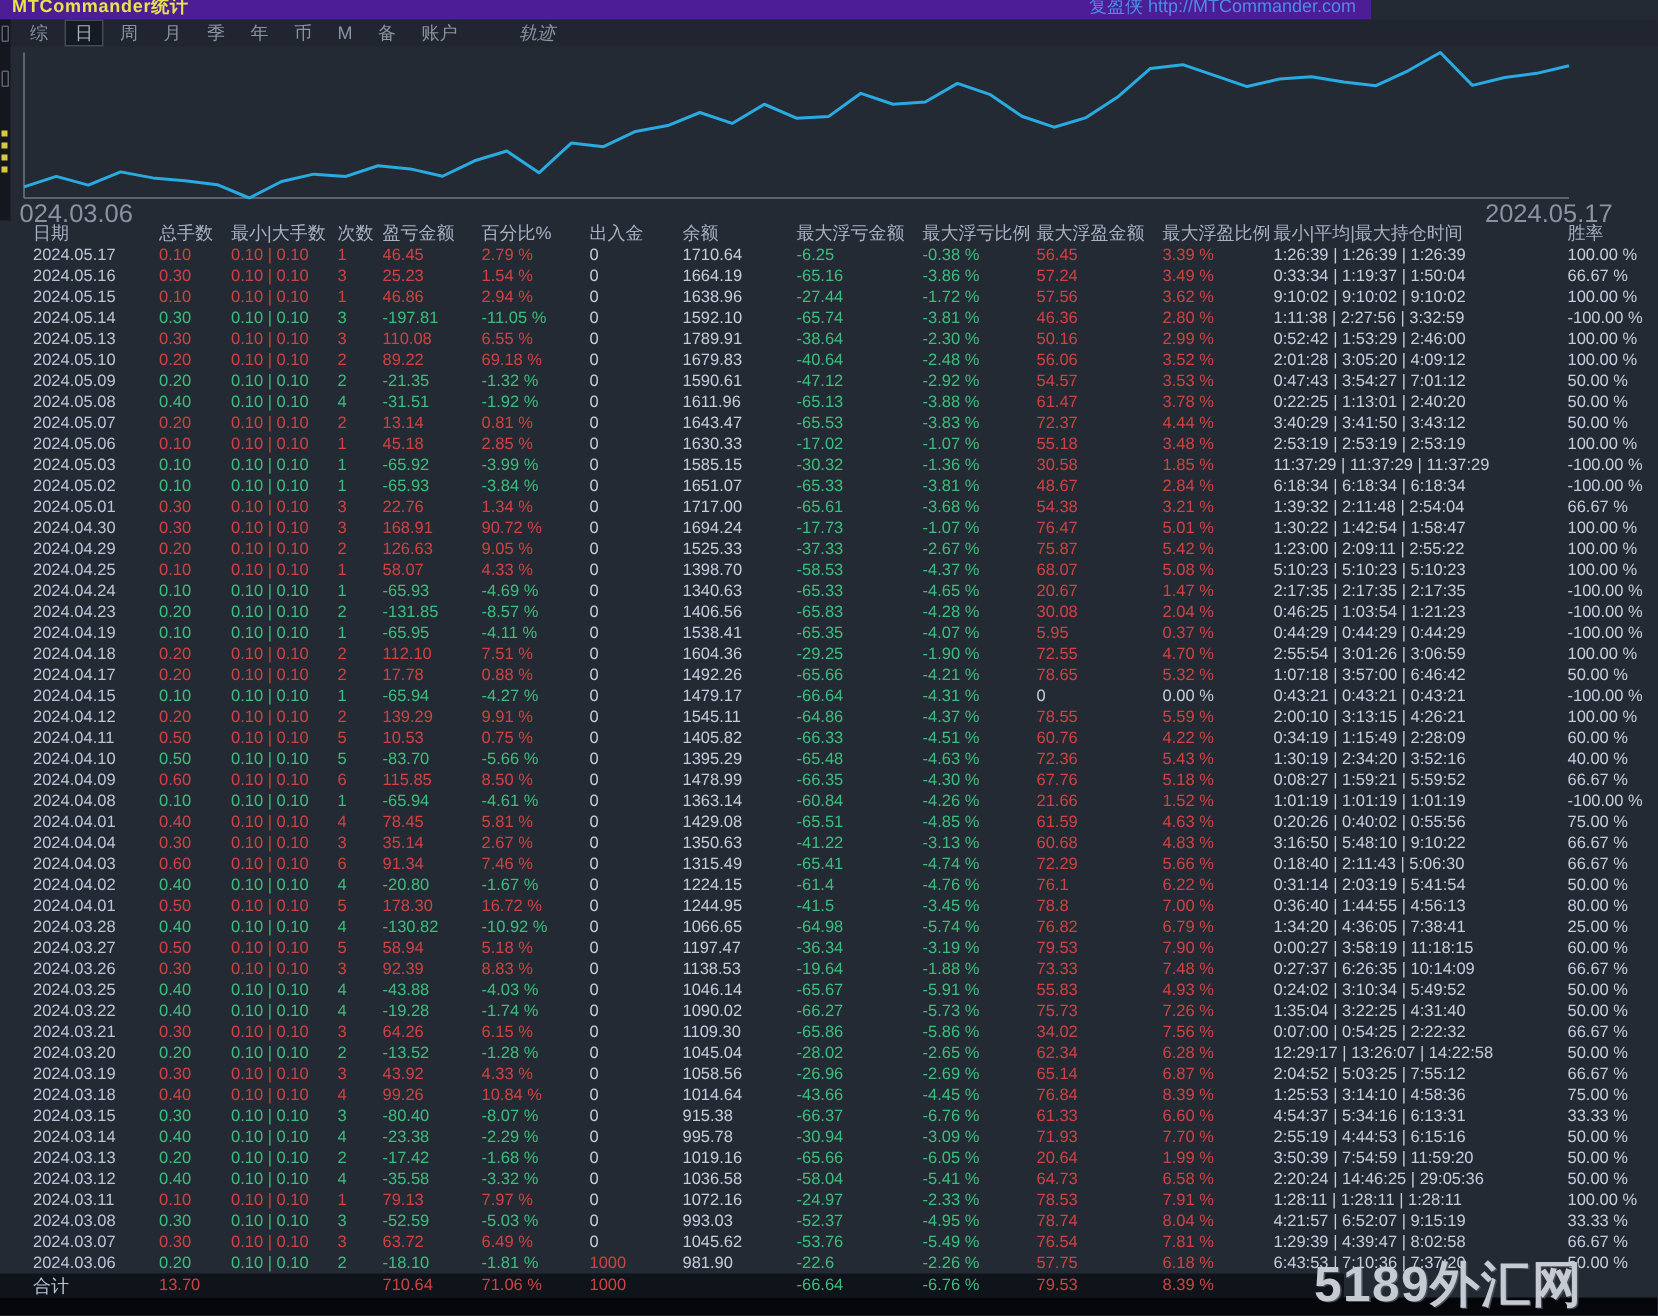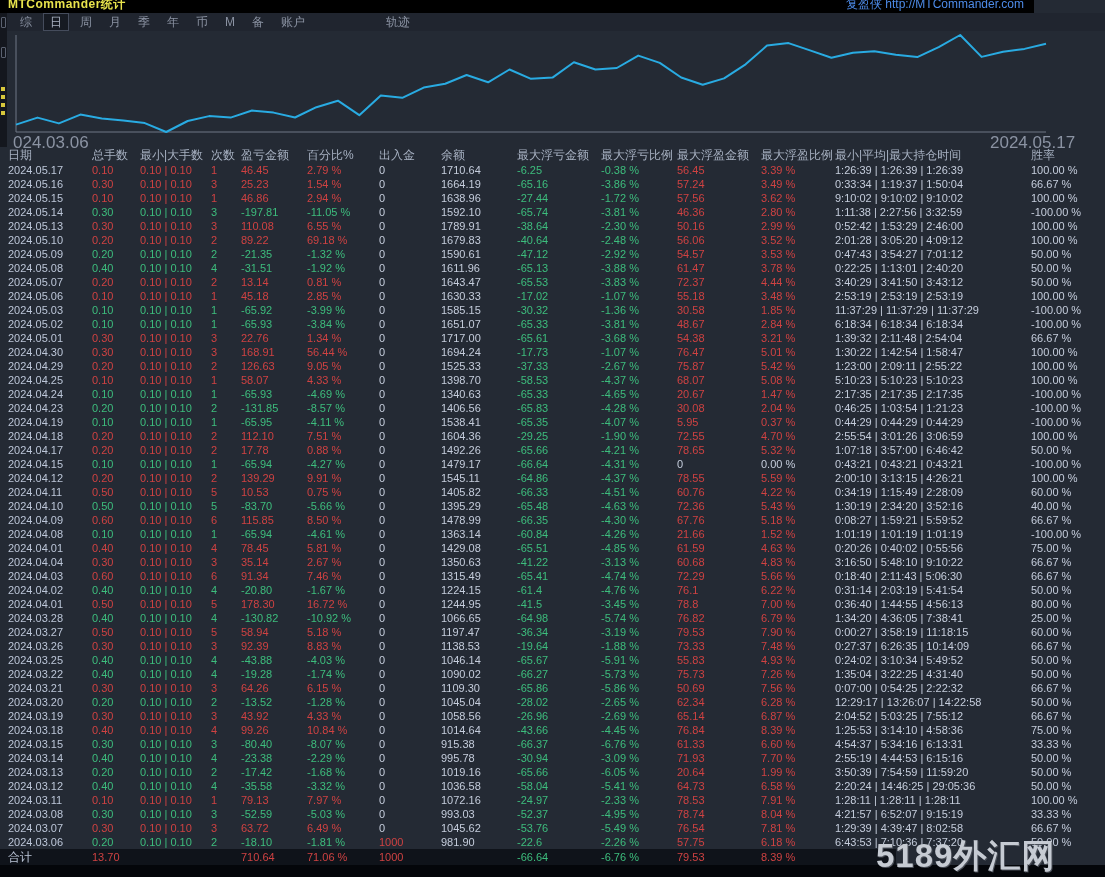--- a/index.html
+++ b/index.html
@@ -1,37 +1,37 @@
 <!DOCTYPE html>
 <html><head>
 <meta charset="utf-8">
 <style>
   * { margin:0; padding:0; box-sizing:border-box; }
   html,body { width:1105px; height:877px; overflow:hidden; }
   body { font-family:"Liberation Sans","DejaVu Sans",sans-serif; background:#242a34; position:relative; }
   #app { position:absolute; inset:0; width:1105px; height:877px; background:#242a34; }
 
-  .titlebar { position:absolute; left:0; top:0; width:1034px; height:13px; background:#000000; overflow:hidden; }
+  .titlebar { position:absolute; left:0; top:0; width:914px; height:13px; background:#4c1d95; overflow:hidden; }
   .titlebar .wtitle { position:absolute; left:8px; top:-4px; font-size:12px; font-weight:bold; color:#e8e34c; letter-spacing:.5px; }
   .titlebar .wlink { position:absolute; right:10px; top:-4px; font-size:12px; color:#4d8be8; }
 
   .menubar { position:absolute; left:0; top:13px; width:1105px; height:18px; background:#20252f; display:flex; align-items:center; padding-left:14px; }
   .menubar .tab { color:#8b93a3; font-size:12px; padding:0 6px; margin-right:5px; line-height:16px; cursor:default; }
   .menubar .tab.sel { background:#161a22; border:1px solid #454c5c; color:#aab2c2; }
 
   .edge-strip { position:absolute; left:0; top:13px; width:7px; height:134px; background:#14171e; }
   .edge-box { position:absolute; left:1px; width:5px; height:11px; border:1px solid #5a6170; border-radius:1px; background:transparent; }
   .edge-dash { position:absolute; left:1px; width:4px; height:4px; background:#d8c83c; }
 
   .chartwrap { position:absolute; left:0; top:31px; width:1105px; height:102px; }
   .axislabels { position:absolute; left:0; top:133px; width:1105px; height:14px; font-size:17px; color:#8b93a3; }
   .axislabels .xl { position:absolute; left:13px; top:0; }
   .axislabels .xr { position:absolute; left:990px; top:0; }
 
-  .grid { display:grid; grid-template-columns:84px 48px 71px 30px 66px 72px 62px 76px 84px 76px 84px 74px 196px 1fr; padding-left:8px; }
+  .grid { display:grid; grid-template-columns:84px 48px 71px 30px 66px 72px 62px 76px 84px 76px 84px 74px 196px 1fr; padding-left:22px; }
   .thead { position:absolute; left:0; top:147px; width:1105px; height:16px; color:#a7b1c2; font-size:12px; line-height:16px; white-space:nowrap; }
   .tbody { position:absolute; left:0; top:163px; width:1105px; height:686px; }
   .trow { height:14px; font-size:11px; line-height:14px; white-space:nowrap; }
   .trow > div { overflow:hidden; }
   .ttotal { position:absolute; left:0; top:849px; width:896px; height:16px; background:#0f131a; font-size:11px; line-height:16px; white-space:nowrap; }
   .ttotal .cell-date { font-size:12px; }
   .bstrip { position:absolute; left:0; top:865px; width:1105px; height:12px; background:#04060a; }
 
   .c-date { color:#bcc6d8; }
   .c-up { color:#cf4242; }
@@ -55,21 +55,21 @@
         <div class="tab">综</div>
         <div class="tab sel">日</div>
         <div class="tab">周</div>
         <div class="tab">月</div>
         <div class="tab">季</div>
         <div class="tab">年</div>
         <div class="tab">币</div>
         <div class="tab">M</div>
         <div class="tab">备</div>
         <div class="tab">账户</div>
-        <div class="tab" style="margin-left: 64px;">轨迹</div>
+        <div class="tab" style="margin-left: 24px; font-style: italic;">轨迹</div>
       </div>
   </div>
 
   <div class="edge-strip">
     <span class="edge-box" style="top:4px"></span>
     <span class="edge-box" style="top:34px"></span>
     <span class="edge-dash" style="top:74px"></span>
     <span class="edge-dash" style="top:82px"></span>
     <span class="edge-dash" style="top:90px"></span>
     <span class="edge-dash" style="top:98px"></span>
@@ -311,21 +311,21 @@
         <div class="cell-max-float-profit-ratio c-up">3.21 %</div>
         <div class="cell-hold-time c-neutral">1:39:32 | 2:11:48 | 2:54:04</div>
         <div class="cell-win-rate c-neutral">66.67 %</div>
       </div>
       <div class="trow grid">
         <div class="cell-date c-date">2024.04.30</div>
         <div class="cell-lots c-up">0.30</div>
         <div class="cell-minmax c-up">0.10 | 0.10</div>
         <div class="cell-count c-up">3</div>
         <div class="cell-pnl c-up">168.91</div>
-        <div class="cell-pct c-up">56.44 %</div>
+        <div class="cell-pct c-up">90.72 %</div>
         <div class="cell-inout c-neutral">0</div>
         <div class="cell-balance c-neutral">1694.24</div>
         <div class="cell-max-float-loss c-down">-17.73</div>
         <div class="cell-max-float-loss-ratio c-down">-1.07 %</div>
         <div class="cell-max-float-profit c-up">76.47</div>
         <div class="cell-max-float-profit-ratio c-up">5.01 %</div>
         <div class="cell-hold-time c-neutral">1:30:22 | 1:42:54 | 1:58:47</div>
         <div class="cell-win-rate c-neutral">100.00 %</div>
       </div>
       <div class="trow grid">
@@ -700,21 +700,21 @@
         <div class="cell-date c-date">2024.03.21</div>
         <div class="cell-lots c-up">0.30</div>
         <div class="cell-minmax c-up">0.10 | 0.10</div>
         <div class="cell-count c-up">3</div>
         <div class="cell-pnl c-up">64.26</div>
         <div class="cell-pct c-up">6.15 %</div>
         <div class="cell-inout c-neutral">0</div>
         <div class="cell-balance c-neutral">1109.30</div>
         <div class="cell-max-float-loss c-down">-65.86</div>
         <div class="cell-max-float-loss-ratio c-down">-5.86 %</div>
-        <div class="cell-max-float-profit c-up">50.69</div>
+        <div class="cell-max-float-profit c-up">34.02</div>
         <div class="cell-max-float-profit-ratio c-up">7.56 %</div>
         <div class="cell-hold-time c-neutral">0:07:00 | 0:54:25 | 2:22:32</div>
         <div class="cell-win-rate c-neutral">66.67 %</div>
       </div>
       <div class="trow grid">
         <div class="cell-date c-date">2024.03.20</div>
         <div class="cell-lots c-down">0.20</div>
         <div class="cell-minmax c-down">0.10 | 0.10</div>
         <div class="cell-count c-down">2</div>
         <div class="cell-pnl c-down">-13.52</div>

